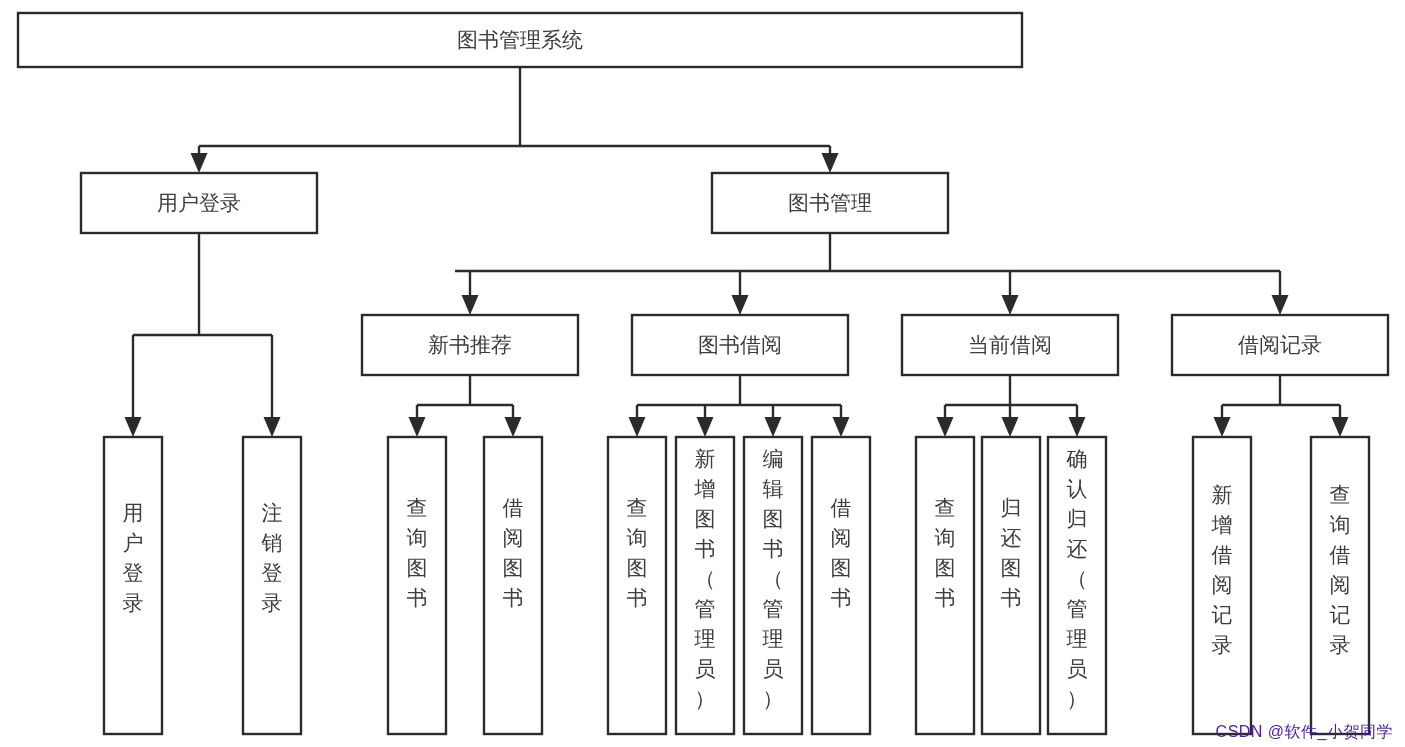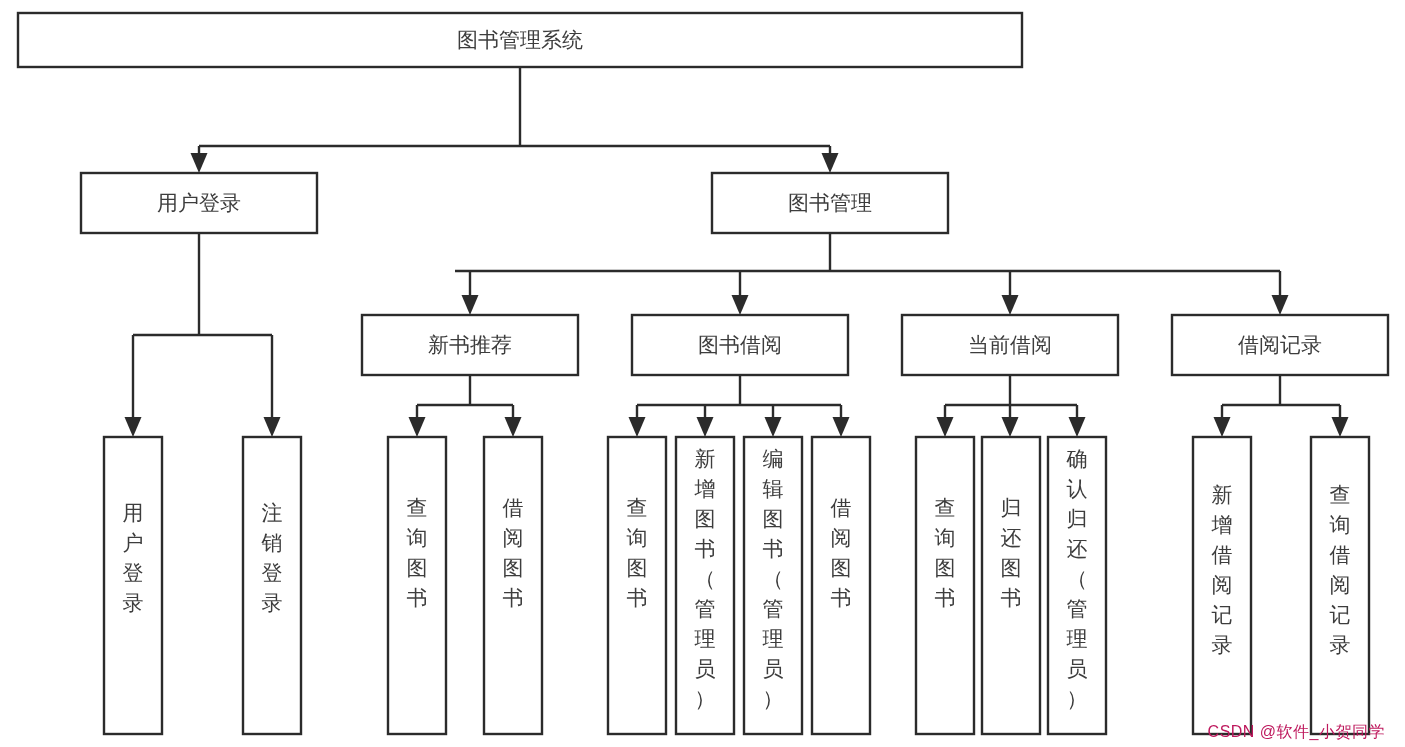--- a/index.html
+++ b/index.html
@@ -52,25 +52,25 @@
   }
   .node-label-v {
     font-family: "Liberation Sans", "DejaVu Sans", sans-serif;
     font-size: 21px;
     fill: #3d3d3d;
     text-anchor: middle;
     dominant-baseline: middle;
   }
   .watermark-text {
     position: absolute;
-    right: 20px;
+    right: 12px;
     bottom: 4px;
     font-family: "Liberation Sans", "DejaVu Sans", sans-serif;
     font-size: 16px;
-    color: #be185d;
+    color: #4c1d95;
     white-space: nowrap;
     letter-spacing: 0.5px;
     user-select: none;
   }
 </style>
 </head>
 <body>
 
 <div id="diagram-root">
   <svg class="diagram-canvas" id="diagram-svg" viewBox="0 0 1405 747" xmlns="http://www.w3.org/2000/svg">

